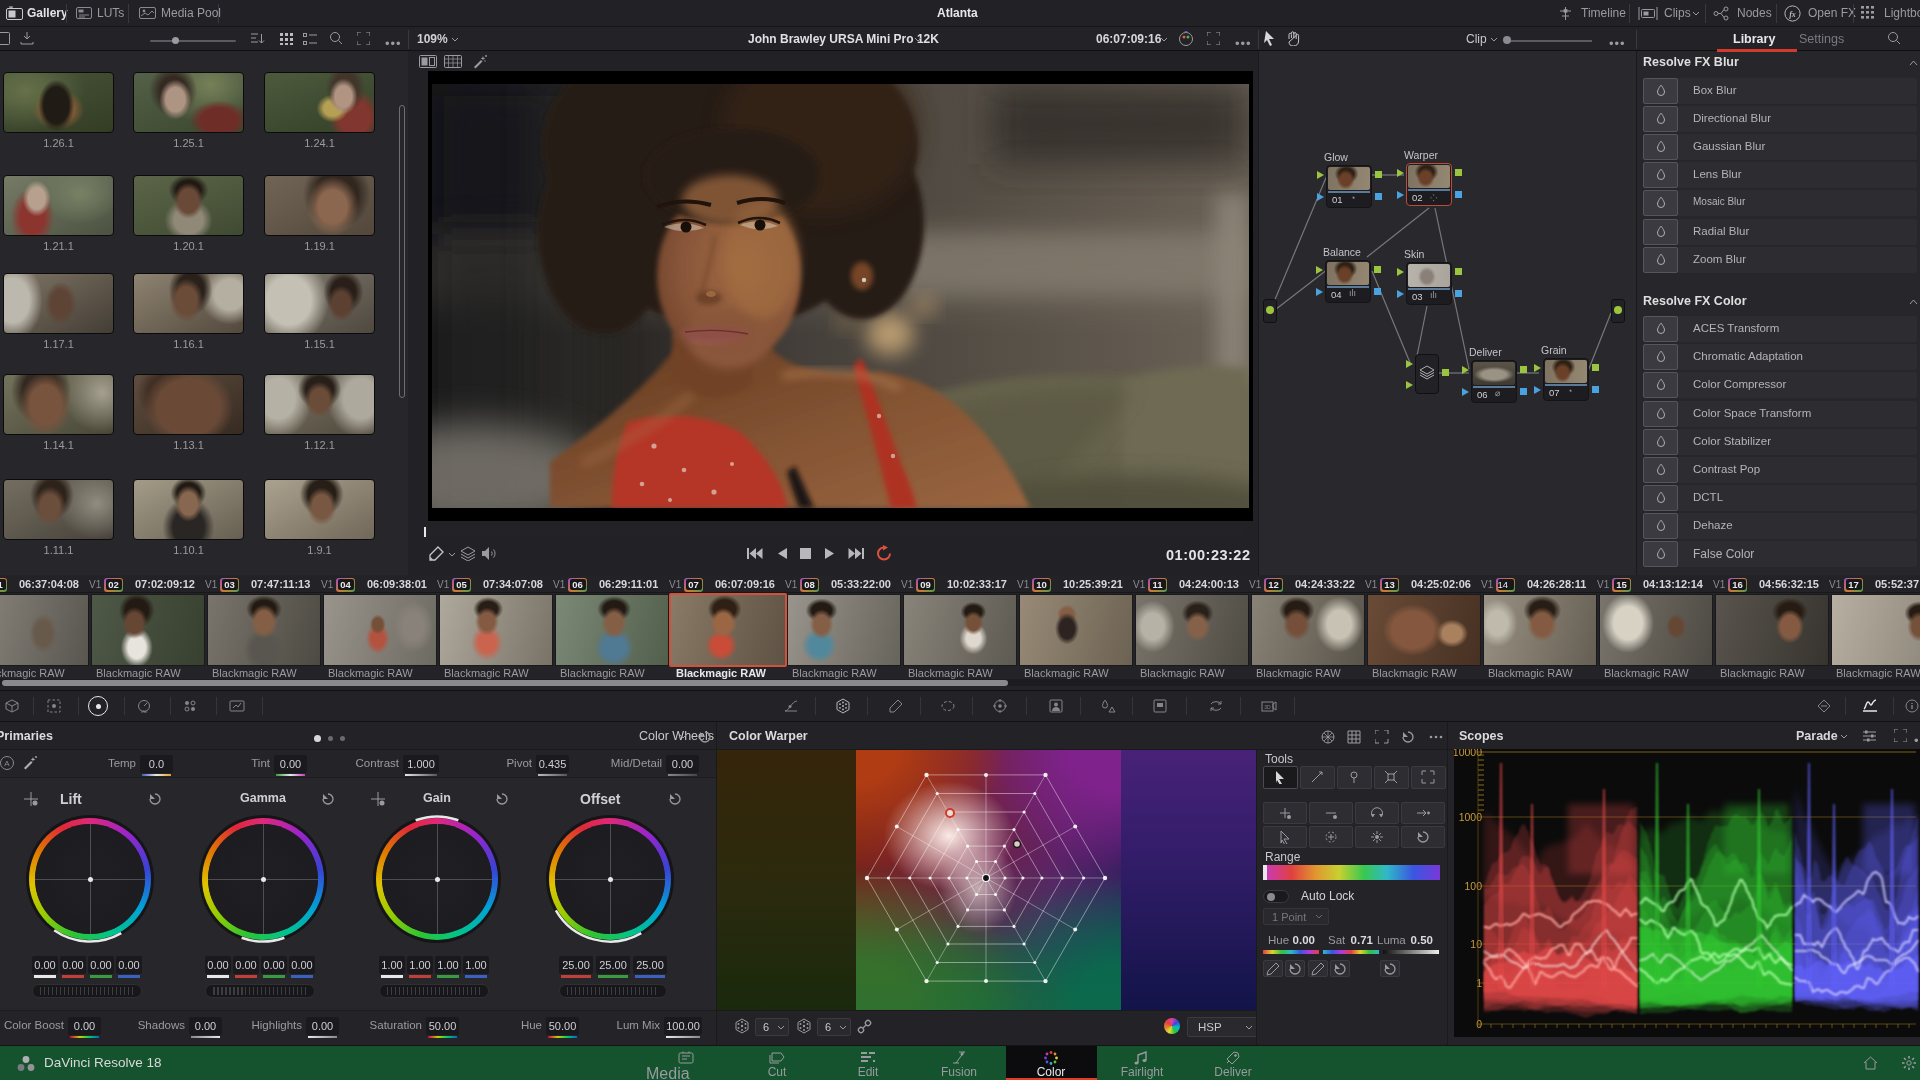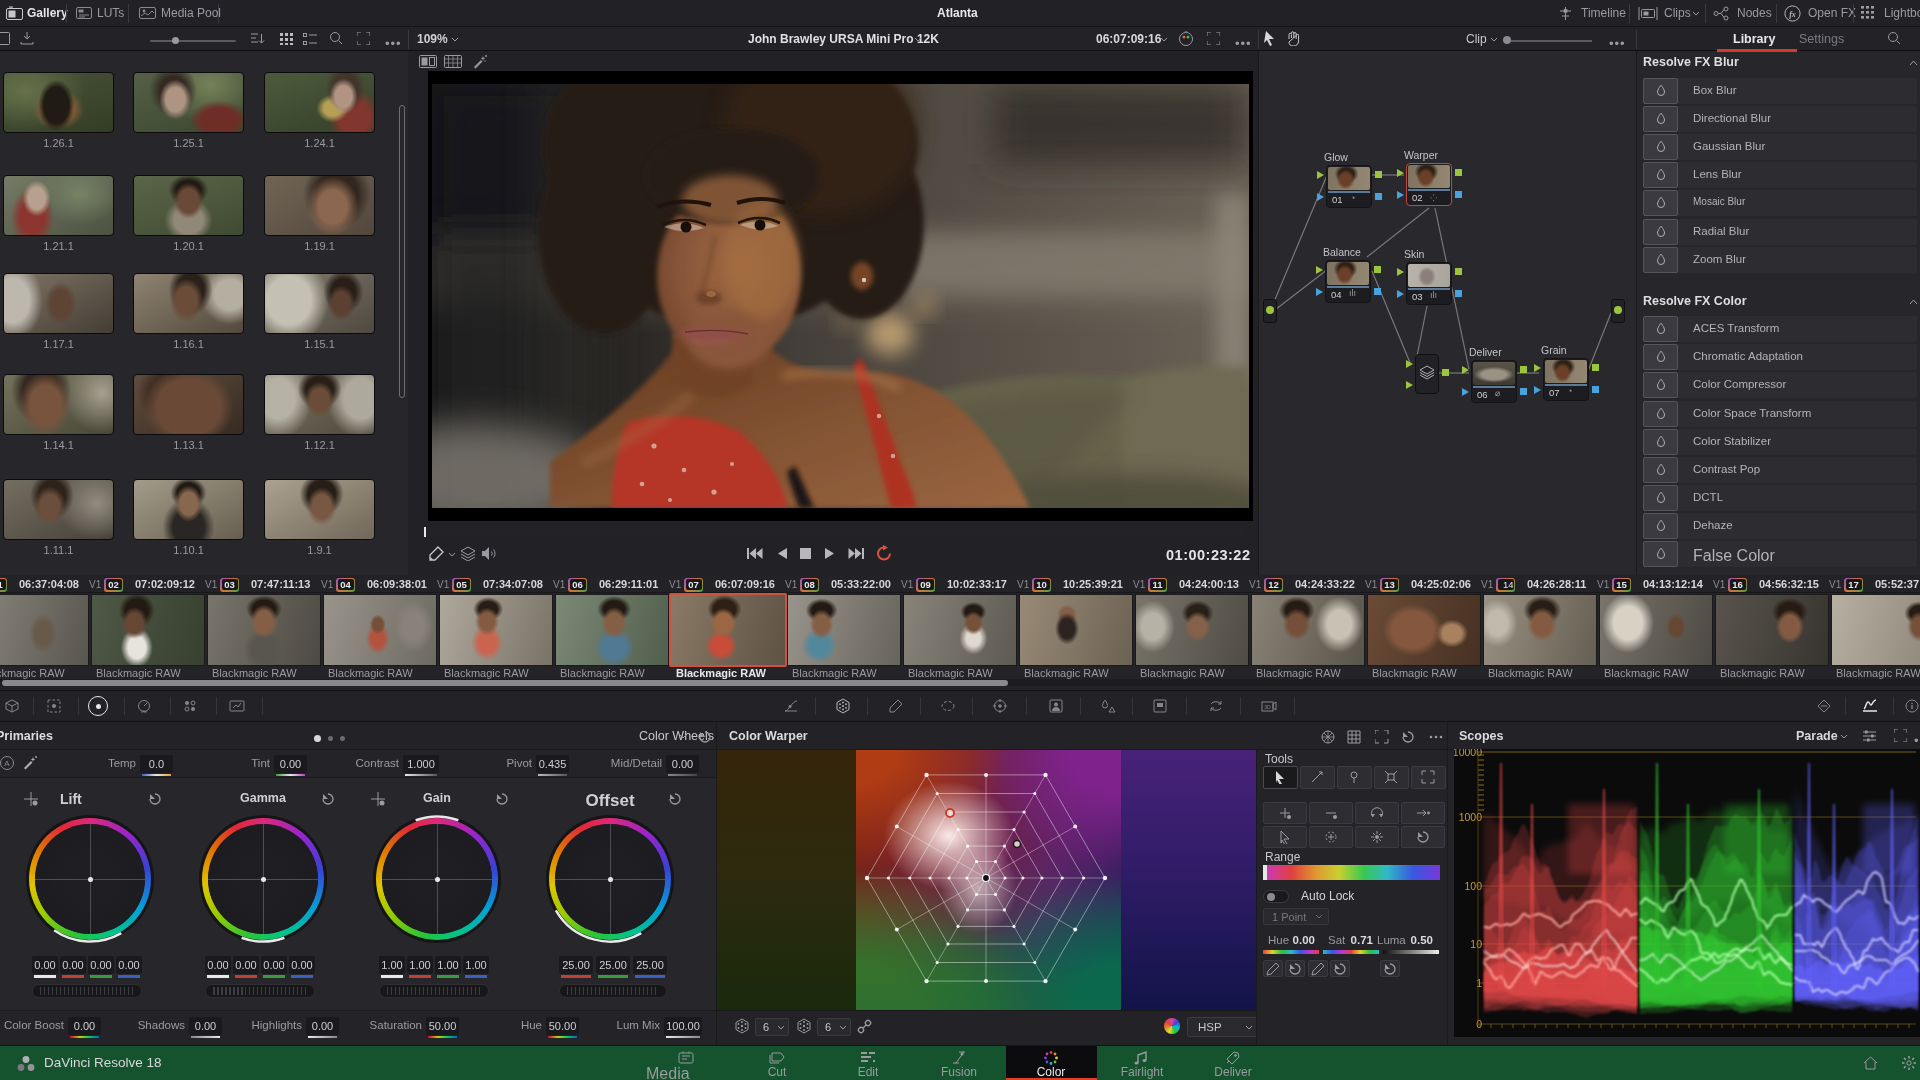--- a/index.html
+++ b/index.html
@@ -439,21 +439,21 @@
   <div class="abs" style="left:6px;top:462px;width:35px;height:26px;background:#3a3a40;border:1px solid #55555c;border-radius:2px"></div>
   <svg class="abs" style="left:16px;top:467px" width="16" height="16" viewBox="0 0 16 16">
         <path d="M8 2C8 2 4.5 6.5 4.5 9a3.5 3.5 0 007 0C11.5 6.5 8 2 8 2z" fill="none" stroke="#b0b0b4" stroke-width="1"></path>
       </svg>
   <div class="txt" style="left:56px;top:468px;font-size:11.5px;color:#b4b4b8">Dehaze</div>
   <div class="abs" style="left:6px;top:490px;width:274px;height:26px;background:#2c2c31;border-radius:2px"></div>
   <div class="abs" style="left:6px;top:490px;width:35px;height:26px;background:#3a3a40;border:1px solid #55555c;border-radius:2px"></div>
   <svg class="abs" style="left:16px;top:495px" width="16" height="16" viewBox="0 0 16 16">
         <path d="M8 2C8 2 4.5 6.5 4.5 9a3.5 3.5 0 007 0C11.5 6.5 8 2 8 2z" fill="none" stroke="#b0b0b4" stroke-width="1"></path>
       </svg>
-  <div class="txt" style="left:56px;top:496px;font-size:16px;color:#b4b4b8">False Color</div>
+  <div class="txt" style="left:56px;top:496px;font-size:12px;color:#b4b4b8">False Color</div>
 </div>
 <div id="timeline">
   <div class="abs" style="left:0;top:0;width:1920px;height:18px;background:#232327;border-bottom:1px solid #18181b"></div>
   <div class="abs" style="left:-12px;top:2.5px;width:19px;height:14px;border-radius:3px;background:linear-gradient(135deg,#9a50c8,#d07830,#4aa050);padding:1.5px">
         <div style="width:100%;height:100%;background:#18181b;border-radius:2px;color:#e8e8ea;font-size:9.5px;font-weight:bold;text-align:center;line-height:11px">01</div>
       </div>
   <div class="txt" style="left:19px;top:3px;font-size:11px;font-weight:bold;color:#d8d8da">06:37:04:08</div>
   <div class="txt" style="left:89px;top:3.5px;font-size:10px;color:#8a8a90">V1</div>
   <div class="abs" style="left:104px;top:2.5px;width:19px;height:14px;border-radius:3px;background:linear-gradient(135deg,#9a50c8,#d07830,#4aa050);padding:1.5px">
         <div style="width:100%;height:100%;background:#18181b;border-radius:2px;color:#e8e8ea;font-size:9.5px;font-weight:bold;text-align:center;line-height:11px">02</div>
@@ -509,21 +509,21 @@
         <div style="width:100%;height:100%;background:#18181b;border-radius:2px;color:#e8e8ea;font-size:9.5px;font-weight:bold;text-align:center;line-height:11px">12</div>
       </div>
   <div class="txt" style="left:1295px;top:3px;font-size:11px;font-weight:bold;color:#d8d8da">04:24:33:22</div>
   <div class="txt" style="left:1365px;top:3.5px;font-size:10px;color:#8a8a90">V1</div>
   <div class="abs" style="left:1380px;top:2.5px;width:19px;height:14px;border-radius:3px;background:linear-gradient(135deg,#9a50c8,#d07830,#4aa050);padding:1.5px">
         <div style="width:100%;height:100%;background:#18181b;border-radius:2px;color:#e8e8ea;font-size:9.5px;font-weight:bold;text-align:center;line-height:11px">13</div>
       </div>
   <div class="txt" style="left:1411px;top:3px;font-size:11px;font-weight:bold;color:#d8d8da">04:25:02:06</div>
   <div class="txt" style="left:1481px;top:3.5px;font-size:10px;color:#8a8a90">V1</div>
   <div class="abs" style="left:1496px;top:2.5px;width:19px;height:14px;border-radius:3px;background:linear-gradient(135deg,#9a50c8,#d07830,#4aa050);padding:1.5px">
-        <div style="width:100%;height:100%;background:#18181b;border-radius:2px;color:#e8e8ea;font-size:9.5px;font-weight:normal;text-align:right;line-height:11px">14</div>
+        <div style="width:100%;height:100%;background:#18181b;border-radius:2px;color:#e8e8ea;font-size:9.5px;font-weight:normal;text-align:left;line-height:11px">14</div>
       </div>
   <div class="txt" style="left:1527px;top:3px;font-size:11px;font-weight:bold;color:#d8d8da">04:26:28:11</div>
   <div class="txt" style="left:1597px;top:3.5px;font-size:10px;color:#8a8a90">V1</div>
   <div class="abs" style="left:1612px;top:2.5px;width:19px;height:14px;border-radius:3px;background:linear-gradient(135deg,#9a50c8,#d07830,#4aa050);padding:1.5px">
         <div style="width:100%;height:100%;background:#18181b;border-radius:2px;color:#e8e8ea;font-size:9.5px;font-weight:bold;text-align:center;line-height:11px">15</div>
       </div>
   <div class="txt" style="left:1643px;top:3px;font-size:11px;font-weight:bold;color:#d8d8da">04:13:12:14</div>
   <div class="txt" style="left:1713px;top:3.5px;font-size:10px;color:#8a8a90">V1</div>
   <div class="abs" style="left:1728px;top:2.5px;width:19px;height:14px;border-radius:3px;background:linear-gradient(135deg,#9a50c8,#d07830,#4aa050);padding:1.5px">
         <div style="width:100%;height:100%;background:#18181b;border-radius:2px;color:#e8e8ea;font-size:9.5px;font-weight:bold;text-align:center;line-height:11px">16</div>
@@ -789,21 +789,21 @@
   <div class="abs" style="left:381px;top:253px;width:22px;height:2.5px;background:#e8e8e8"></div>
   <div class="vbox" style="left:407px;top:234px;width:26px">1.00</div>
   <div class="abs" style="left:409px;top:253px;width:22px;height:2.5px;background:#c04038"></div>
   <div class="vbox" style="left:435px;top:234px;width:26px">1.00</div>
   <div class="abs" style="left:437px;top:253px;width:22px;height:2.5px;background:#3a9a40"></div>
   <div class="vbox" style="left:463px;top:234px;width:26px">1.00</div>
   <div class="abs" style="left:465px;top:253px;width:22px;height:2.5px;background:#3a60c0"></div>
   <div class="abs" style="left:379px;top:262px;width:110px;height:14px;border-radius:7px;background:#17171a;border:1px solid #2e2e33"></div>
   <div class="abs" style="left:387px;top:265px;width:94px;height:8px;background:repeating-linear-gradient(90deg,#3d3d46 0 1.5px,#17171a 1.5px 4px)"></div>
   <div></div>
-  <div class="txt" style="left:580px;top:69px;width:60px;text-align:center;font-size:17px;font-weight:bold;color:#d0d0d4">Offset</div>
+  <div class="txt" style="left:580px;top:69px;width:60px;font-size:14px;font-weight:bold;color:#d0d0d4">Offset</div>
   <svg class="abs" style="left:668px;top:70px" width="13" height="13" viewBox="0 0 13 13">
         <path d="M2 7a5 5 0 105-5" fill="none" stroke="#9a9aa0" stroke-width="1.3"></path>
         <path d="M2 2v5h5z" fill="#9a9aa0"></path>
       </svg>
   <div class="abs" style="left:546px;top:93px;width:128px;height:128px;border-radius:50%;background:#151517"></div>
   <div class="abs" style="left:549px;top:96px;width:122px;height:122px;border-radius:50%;background:conic-gradient(from 0deg,#e0287a,#9a24cc 40deg,#3a42d4 80deg,#00a2d8 120deg,#00c48c 158deg,#2cc434 196deg,#96cc00 232deg,#e0c400 264deg,#e07800 298deg,#e02838 332deg,#e0287a 360deg)"></div>
   <div class="abs" style="left:555px;top:102px;width:110px;height:110px;border-radius:50%;background:radial-gradient(circle at 50% 50%,#222226 40%,#1f1f23 70%,#1a1a1e),conic-gradient(from -30deg,rgba(200,40,120,0.16),rgba(60,60,200,0.16) 80deg,rgba(0,160,160,0.16) 140deg,rgba(40,160,60,0.16) 200deg,rgba(180,180,0,0.14) 260deg,rgba(200,60,40,0.16) 320deg,rgba(200,40,120,0.16))"></div>
   <div class="abs" style="left:555px;top:102px;width:110px;height:110px;border-radius:50%;background:radial-gradient(circle,rgba(28,28,32,0.6) 30%,rgba(28,28,32,0.9))"></div>
   <div class="abs" style="left:610px;top:102px;width:1px;height:110px;background:#5a5a60;opacity:0.8"></div>
   <div class="abs" style="left:555px;top:156.5px;width:110px;height:1px;background:#5a5a60;opacity:0.8"></div>

